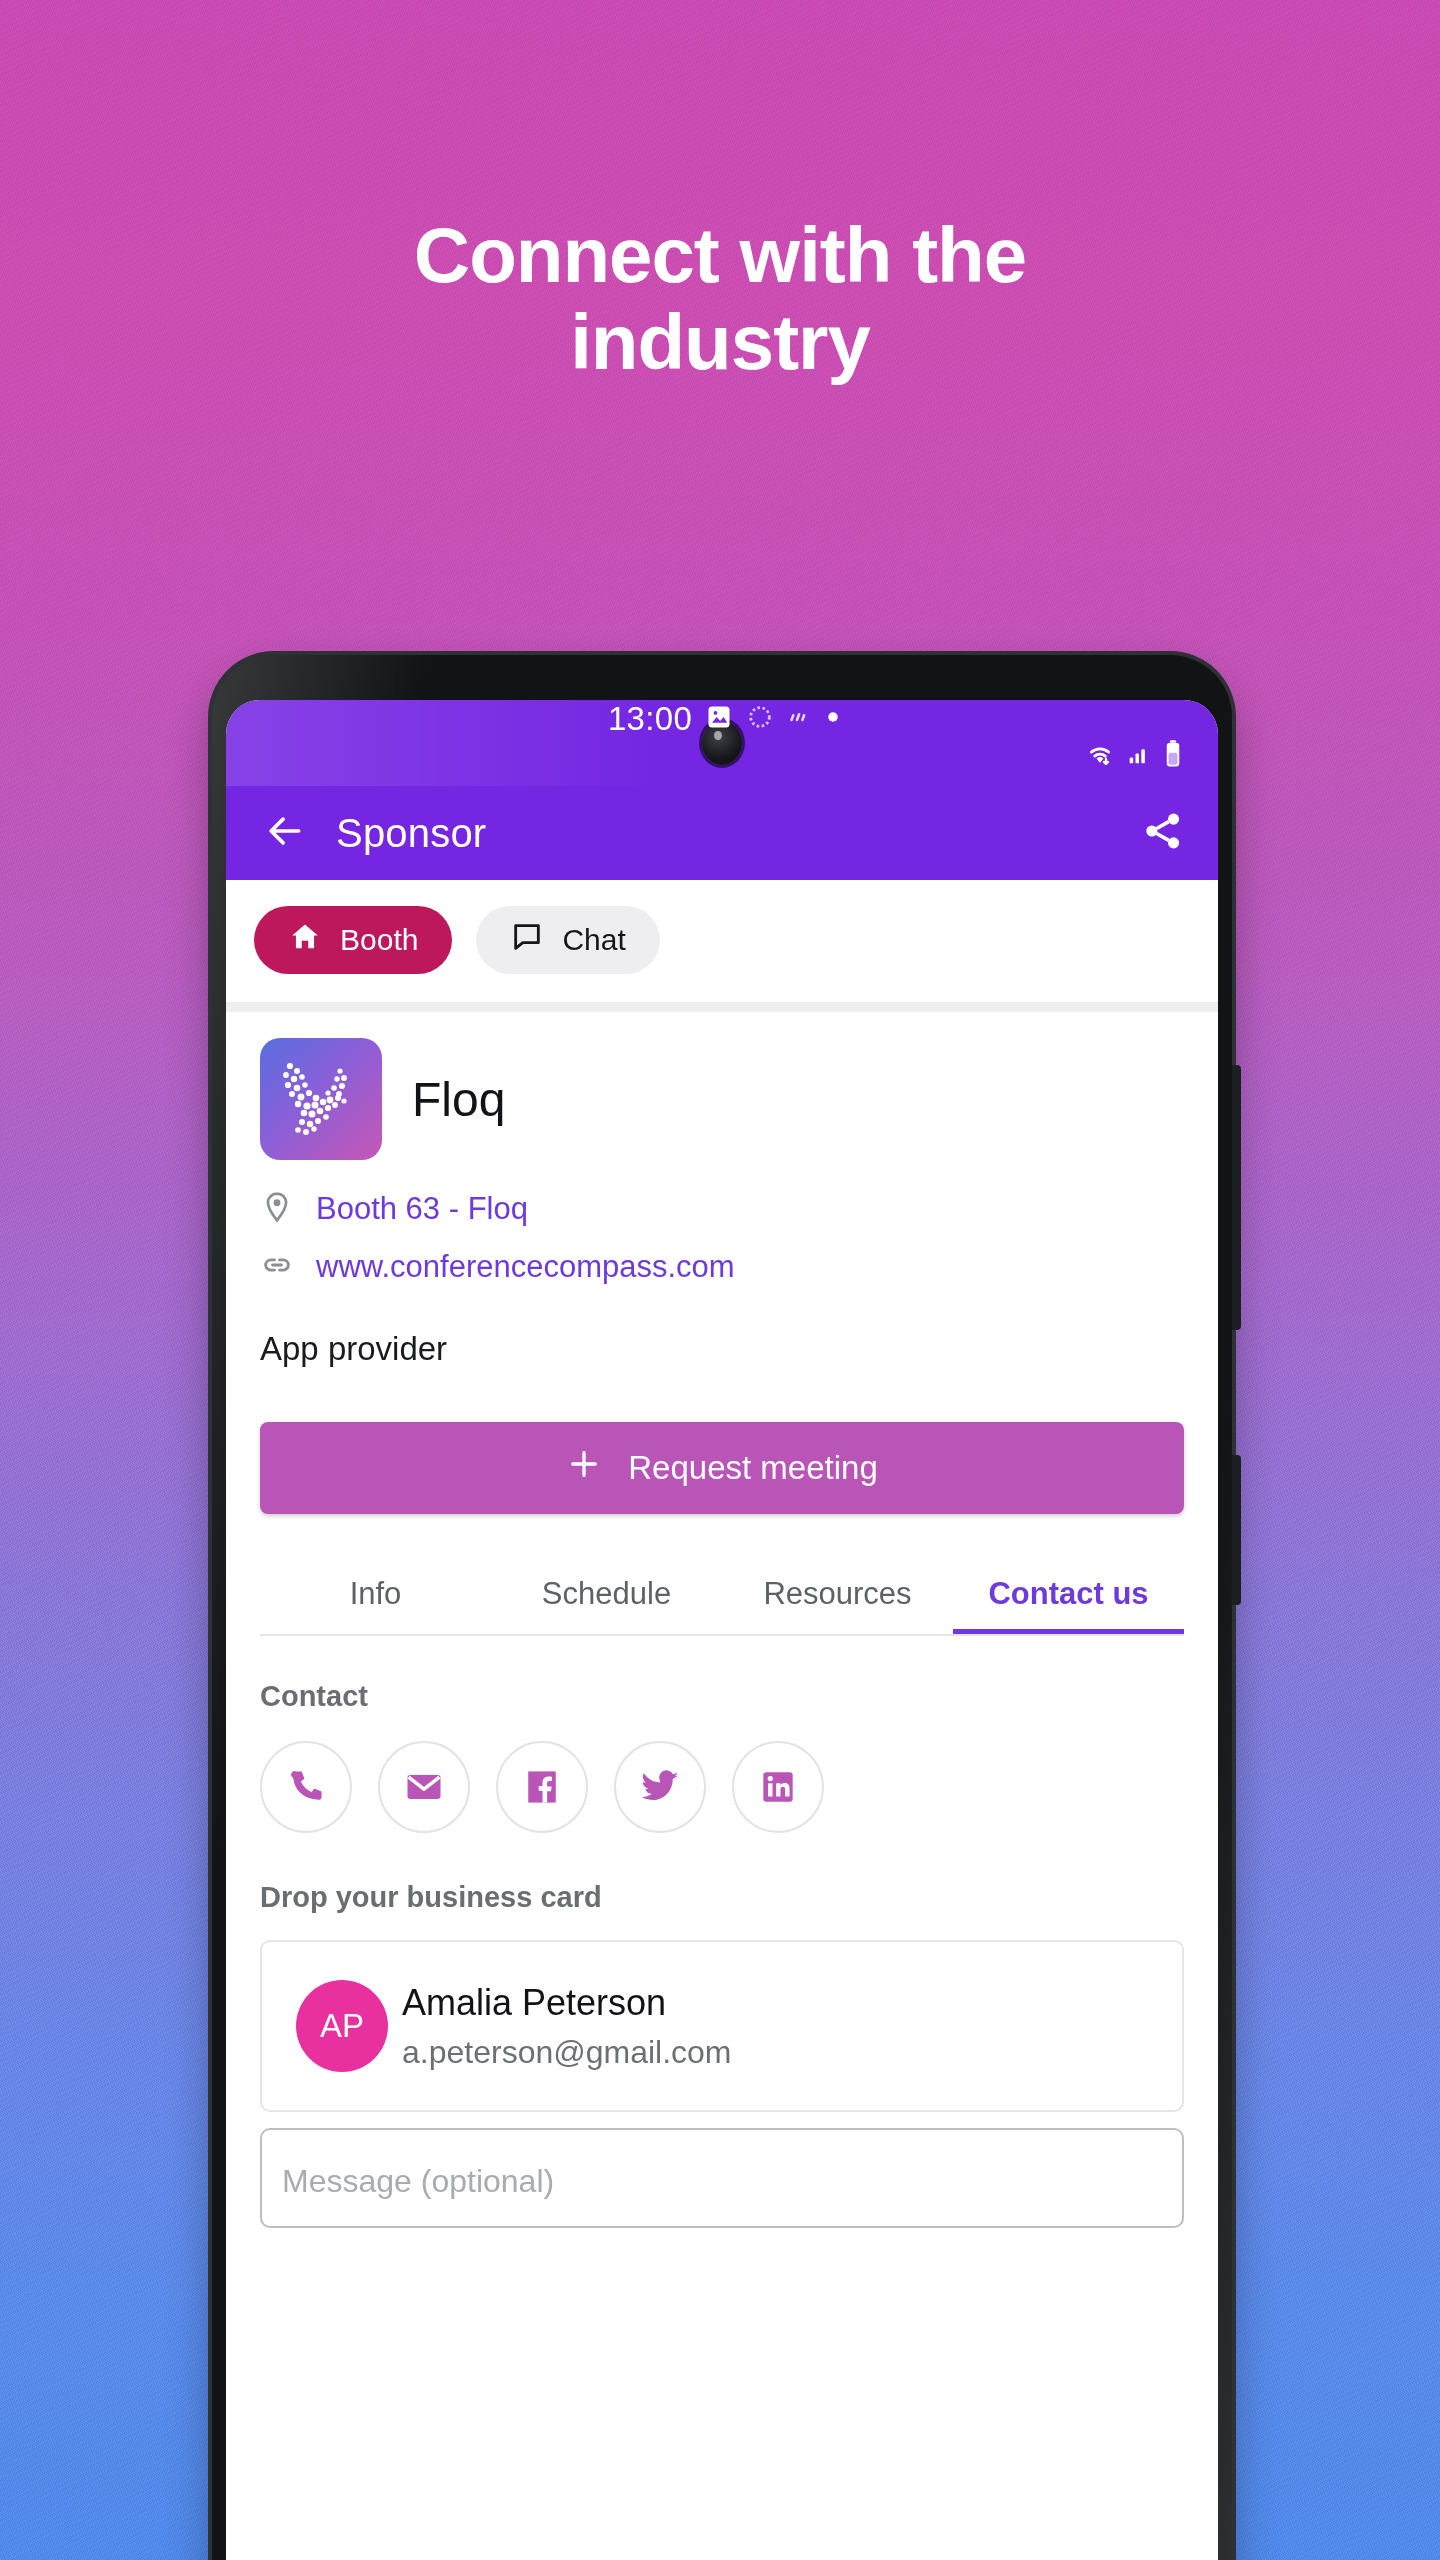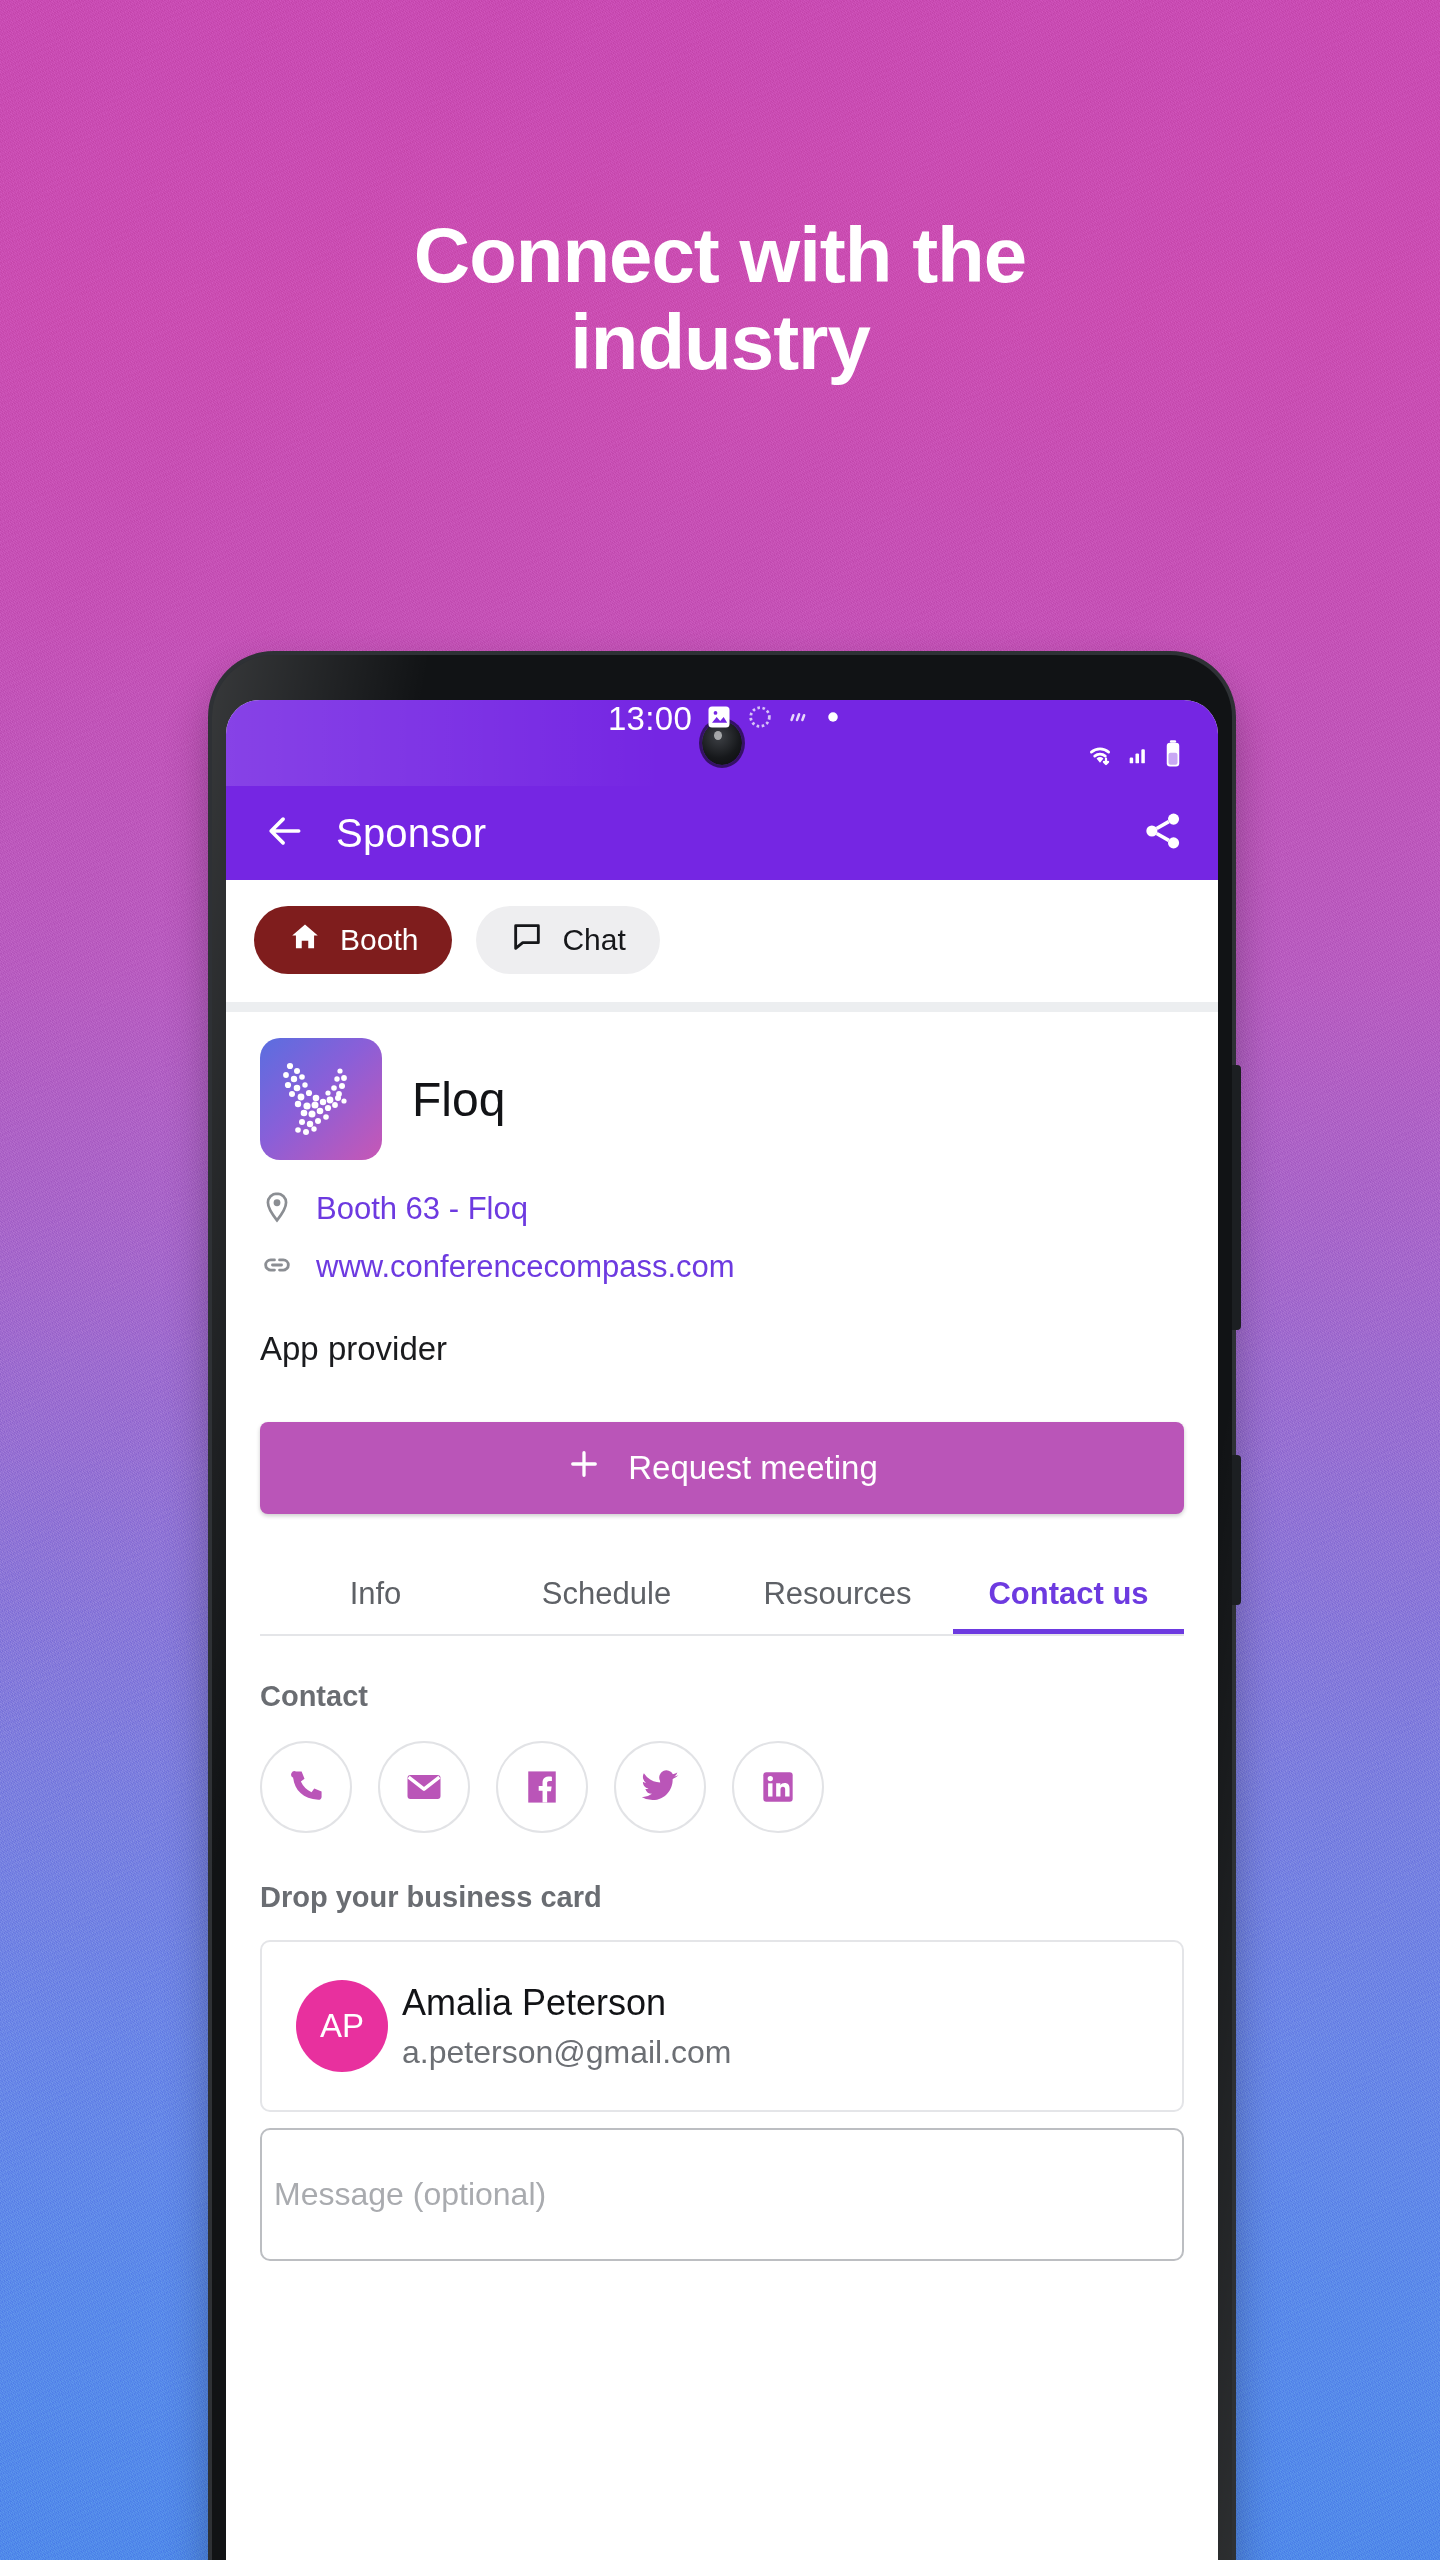--- a/index.html
+++ b/index.html
@@ -115,21 +115,21 @@
     background: #fff;
   }
   .chip {
     display: flex; align-items: center; gap: 18px;
     height: 68px; padding: 0 34px;
     border-radius: 34px;
     background: #eeeef0;
     font-size: 30px; color: #16171a;
     white-space: nowrap;
   }
-  .chip.active { background: #7f1d1d; color: #fff; justify-content: space-between; }
+  .chip.active { background: #be185d; color: #fff; justify-content: space-between; }
   #chips-divider { height: 10px; background: #eceef0; }
 
   
   #body { padding: 0 34px; background: #fff; }
   #sponsor-head { display: flex; align-items: center; gap: 30px; padding: 26px 0 10px; }
   #logo {
     width: 122px; height: 122px; border-radius: 20px;
     background: linear-gradient(135deg, #5a6ee0 0%, #8a5fd8 45%, #c757b5 100%);
     position: relative; overflow: hidden; flex: none;
   }
@@ -186,24 +186,24 @@
     width: 92px; height: 92px; border-radius: 50%;
     background: #e8309e; color: #fff;
     display: flex; align-items: center; justify-content: center;
     font-size: 33px; flex: none;
   }
   #biz-name { font-size: 36px; color: #121316; }
   #biz-email { font-size: 32px; color: #6c6f74; margin-top: 10px; }
 
   #char-counter { text-align: right; font-size: 32px; color: #6c6f74; margin-top: 24px; }
   #message-box {
-    margin-top: 16px; height: 133px;
+    margin-top: 16px; height: 100px;
     border: 2px solid #bcbec2; border-radius: 10px;
-    display: flex; align-items: center;
-    padding: 26px 12px; font-size: 32px; color: #a9abaf;
+    display: flex; align-items: flex-end;
+    padding: 26px 20px; font-size: 32px; color: #a9abaf;
   }
 </style>
 </head>
 <body>
 
 <div id="noise"></div>
 
 <div id="headline">
   <div>Connect with the</div>
   <div>industry</div>

